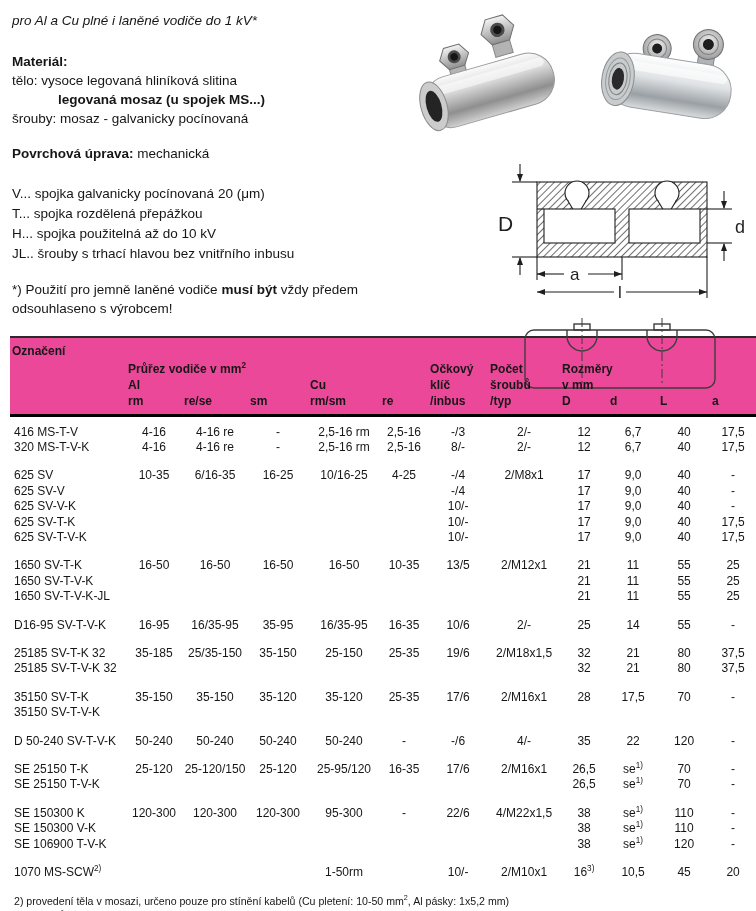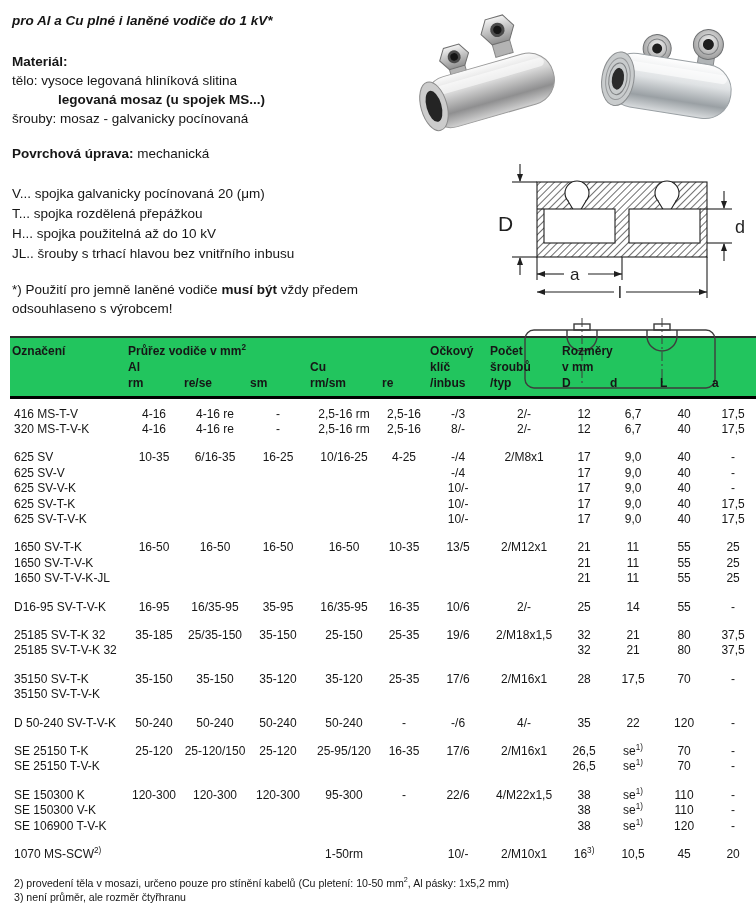--- a/index.html
+++ b/index.html
@@ -6,38 +6,38 @@
   .page{
     width:756px;height:911px;box-sizing:border-box;
     font-family:"Liberation Sans",sans-serif;color:#161616;
     background:#ffffff;overflow:hidden;position:relative;
     padding:6px 8px 0 8px;
   }
   
   .top{display:flex;height:326px;}
   .left-col{width:402px;font-size:13.5px;line-height:1.4;padding-left:4px;box-sizing:border-box;}
   .right-col{flex:1;display:flex;flex-direction:column;}
-  .doc-title{font-style:italic;font-weight:bold;margin:6px 0 0 0;font-size:13.5px;}
+  .doc-title{font-style:italic;font-weight:normal;margin:6px 0 0 0;font-size:13.5px;}
   .lbl{font-weight:bold;}
   .material{margin-top:22px;}
   .mat-line{margin:0;}
   .mat-indent{padding-left:46px;font-weight:bold;}
   .surface{margin-top:17px;}
   .legend{margin-top:20px;}
   .legend div{line-height:1.48;}
   .note{margin-top:17px;width:392px;}
   
   .photos{display:flex;justify-content:flex-end;gap:6px;height:148px;}
   .diagram-wrap{display:flex;justify-content:flex-end;padding-right:4px;}
   .outline-wrap{display:flex;justify-content:flex-end;padding-right:10px;margin-top:2px;}
   
   table.conn{border-collapse:collapse;width:740px;margin:4px 0 0 2px;font-size:12px;table-layout:fixed;}
-  table.conn thead{border-top:2px solid #2a2a2a;border-bottom:3px solid #000;background:#22c55e;}
+  table.conn thead{border-top:2px solid #2a2a2a;border-bottom:3px solid #000;background:#ec4899;}
   table.conn th{font-weight:bold;text-align:left;padding:1px 2px;font-size:12px;}
-  table.conn thead tr:first-child th{padding-top:6px;}
+  table.conn thead tr:first-child th{padding-top:24px;}
   table.conn thead tr:last-child th{padding-bottom:6px;margin-top:10px;}
   table.conn td{padding:0 2px;height:15.4px;text-align:center;white-space:nowrap;overflow:hidden;}
   table.conn td:first-child{text-align:left;padding-left:4px;}
   table.conn tbody:first-of-type tr:first-child td{padding-top:7px;margin-left:48px;}
   table.conn tbody + tbody tr:first-child td{padding-top:13px;}
   sup{font-size:68%;line-height:0;}
   
   .footnotes{margin:14px 0 0 6px;font-size:10.6px;line-height:1.4;}
 </style>
 </head>

